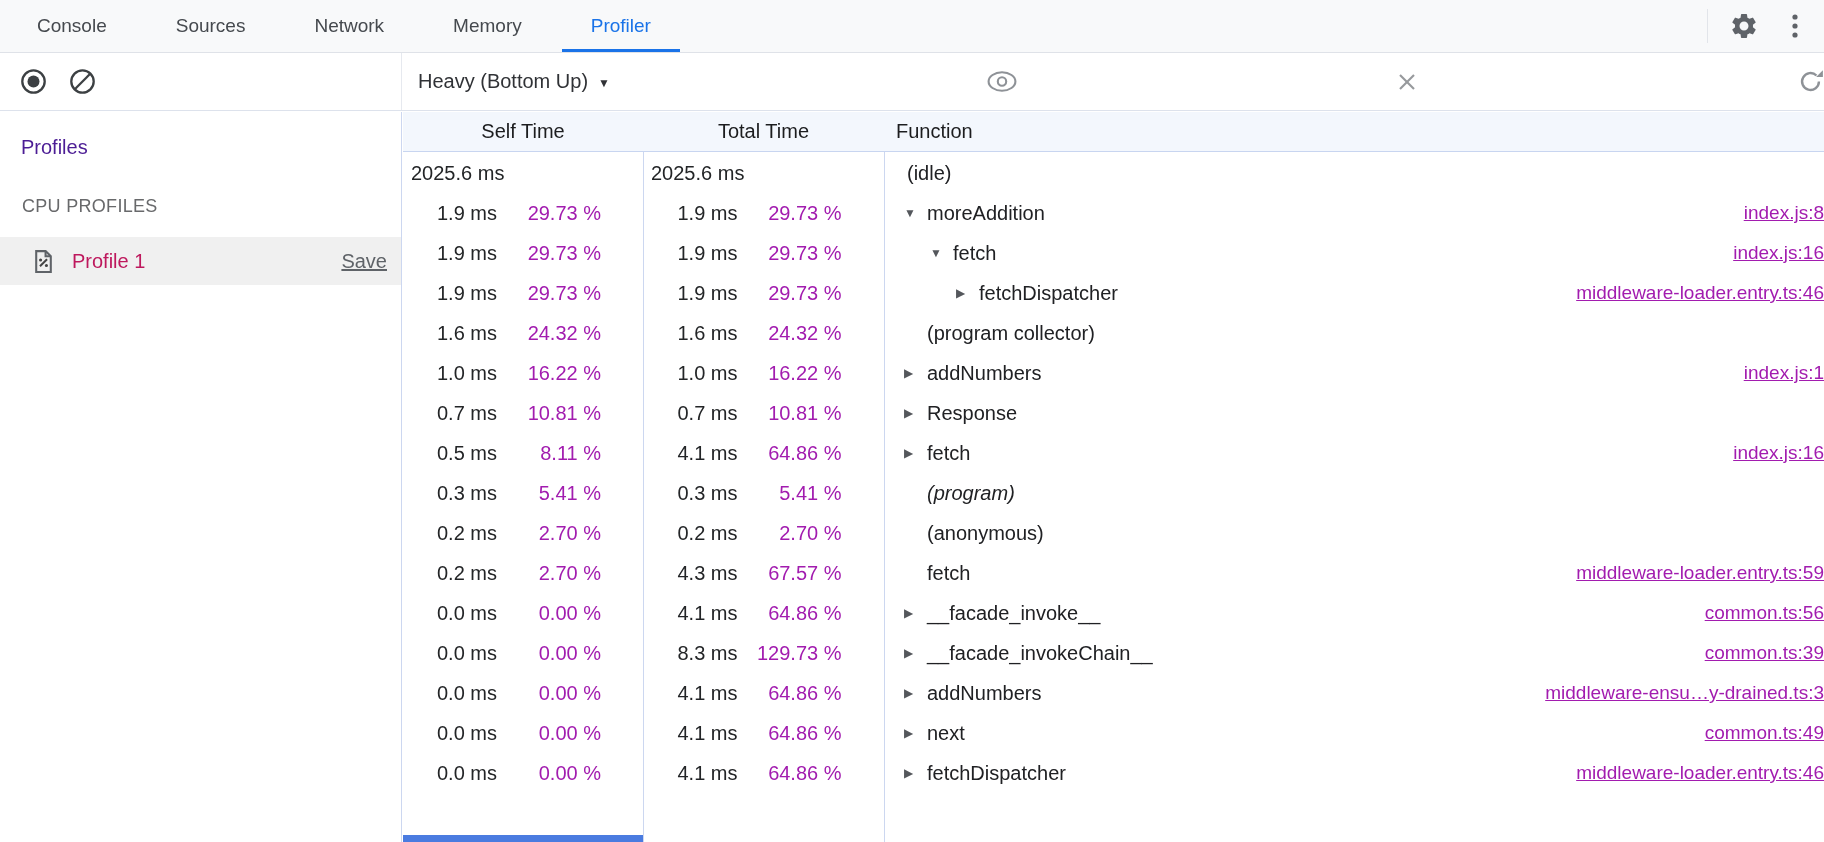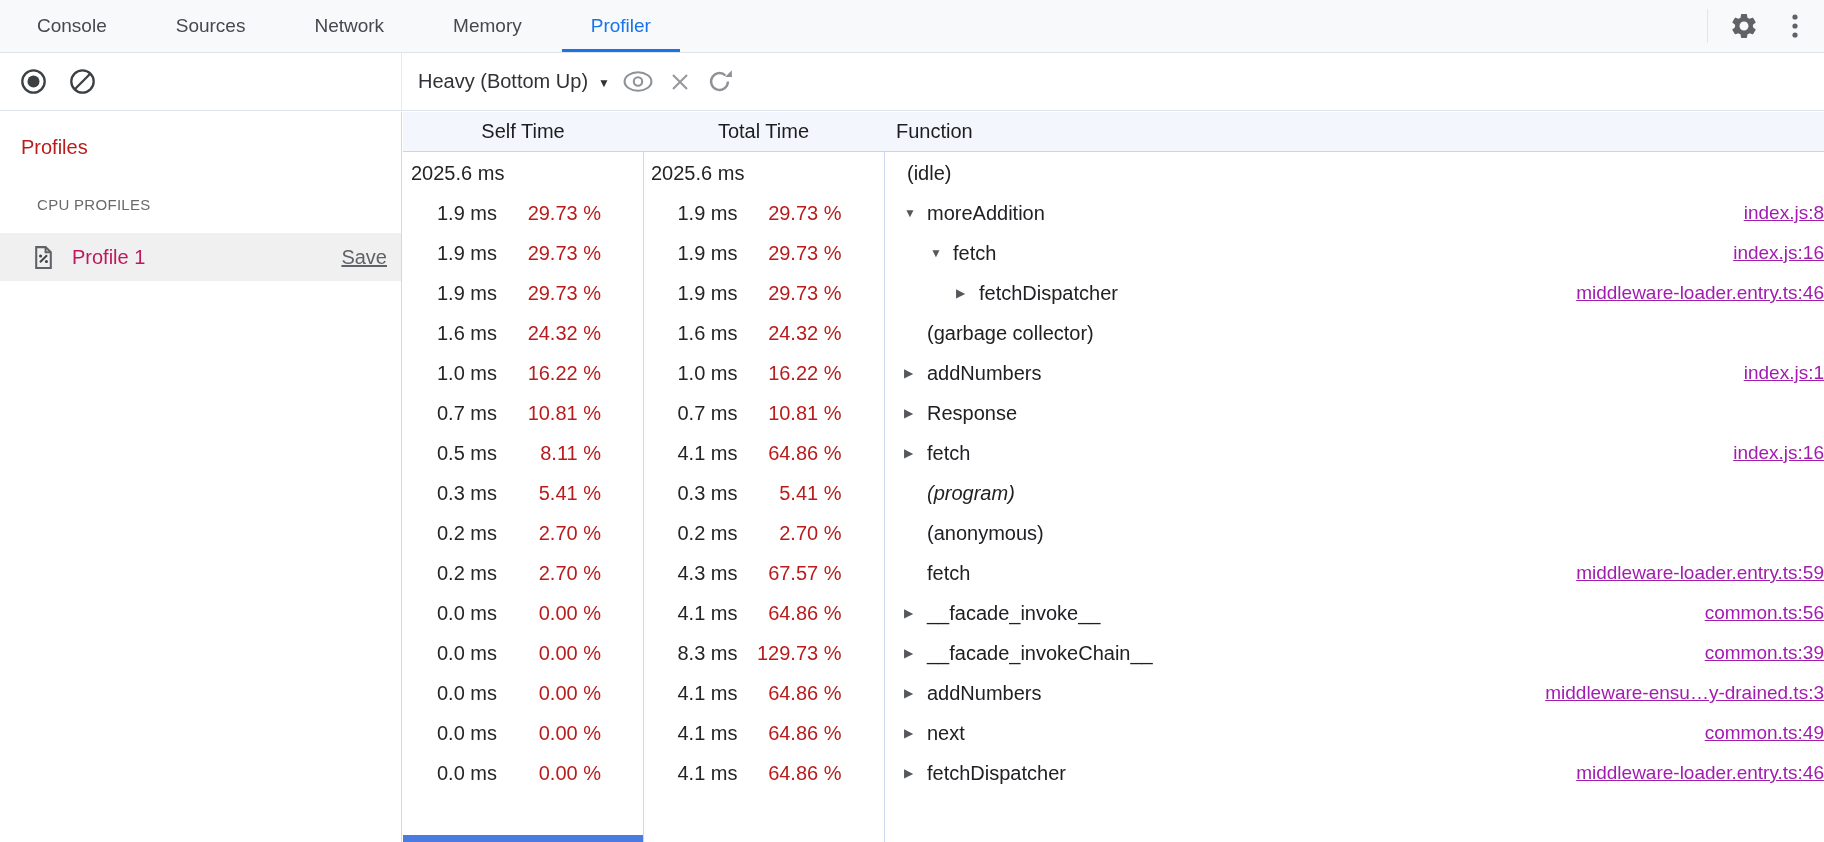--- a/index.html
+++ b/index.html
@@ -30,31 +30,31 @@
 
   
   .toolbar {
     position:absolute; top:53px; left:0; right:0; height:58px;
     background:#fff; border-bottom:1px solid #dde2ec; display:flex;
   }
   .toolbar-left {
     width:402px; flex:0 0 402px; border-right:1px solid #e6e9ef;
     display:flex; align-items:center; gap:22px; padding-left:20px;
   }
-  .toolbar-right { flex:1; display:flex; align-items:center; gap:12px; padding-left:16px; }
+  .toolbar-right { flex:1; display:flex; align-items:center; gap:12px; padding-left:16px;justify-content:space-between; }
   .dropdown { display:flex; align-items:center; gap:10px; font-size:20px; color:#303236; cursor:default; }
   .dropdown .caret { font-size:12px; color:#303236; padding-top:2px; }
 
   
   .sidebar {
     position:absolute; top:112px; left:0; width:402px; bottom:0;
     background:#fff; border-right:1px solid #ccd7f0;
   }
-  .sb-heading { margin:24px 0 0 21px; font-size:20px; color:#b91c1c; }
-  .sb-section { margin:37px 0 0 37px; font-size:15px; color:#68696b; letter-spacing:.3px; }
+  .sb-heading { margin:24px 0 0 21px; font-size:20px; color:#4c1d95; }
+  .sb-section { margin:37px 0 0 22px; font-size:18px; color:#68696b; letter-spacing:.3px; }
   .profile-row {
     margin-top:20px; height:48px; background:#f0f0f0;
     display:flex; align-items:center; padding:0 14px 0 31px; cursor:default;
   }
   .profile-row .pname { margin-left:16px; font-size:20px; color:#be185d; }
   .save-link { margin-left:auto; font-size:20px; color:#5f6368; text-decoration:underline; cursor:pointer; }
 
   
   .grid { position:absolute; top:112px; left:403px; right:0; bottom:0; background:#fff; }
   .vline { position:absolute; top:0; bottom:0; width:1px; background:#ccd7f0; }
@@ -67,21 +67,21 @@
   }
   .thead .hc { text-align:center; } .thead .hl { text-align:left; padding-left:12px; }
   .tbody { position:absolute; top:41px; left:0; right:0; bottom:0; overflow:hidden; }
   .trow {
     display:grid; grid-template-columns:240px 241px 1fr; height:40px;
     align-items:center; font-size:20px;
   }
   .cell.time { display:flex; justify-content:center; align-items:baseline; padding-right:8px; white-space:nowrap; }
   .cell.time.root { justify-content:flex-start; padding-left:8px; }
   .ms  { color:#232527; }
-  .pct { width:104px; text-align:right; color:#b91c1c; }
+  .pct { width:104px; text-align:right; color:#a21caf; }
   .cell.fn { display:flex; align-items:center; white-space:nowrap; color:#202124; }
   .arrow { flex:0 0 23px; width:23px; font-size:12px; color:#54575c; }
   .flink {
     margin-left:auto; font-size:19px;
     color:#a21caf; text-decoration:underline; cursor:pointer;
   }
   .scroll-thumb { position:absolute; left:0; bottom:0; width:240px; height:7px; background:#4a7be0; }
 
   svg { display:block; }
 </style>
@@ -256,21 +256,21 @@
         <div class="cell time">
           <span class="ms">1.6 ms</span>
           <span class="pct">24.32 %</span>
         </div>
         <div class="cell time">
           <span class="ms">1.6 ms</span>
           <span class="pct">24.32 %</span>
         </div>
         <div class="cell fn" style="padding-left: 20px;">
           <span class="arrow"></span>
-          <span class="fname">(garbage collector)</span>
+          <span class="fname">(program collector)</span>
         </div>
       </div>
       <div class="trow">
         <div class="cell time">
           <span class="ms">1.0 ms</span>
           <span class="pct">16.22 %</span>
         </div>
         <div class="cell time">
           <span class="ms">1.0 ms</span>
           <span class="pct">16.22 %</span>

